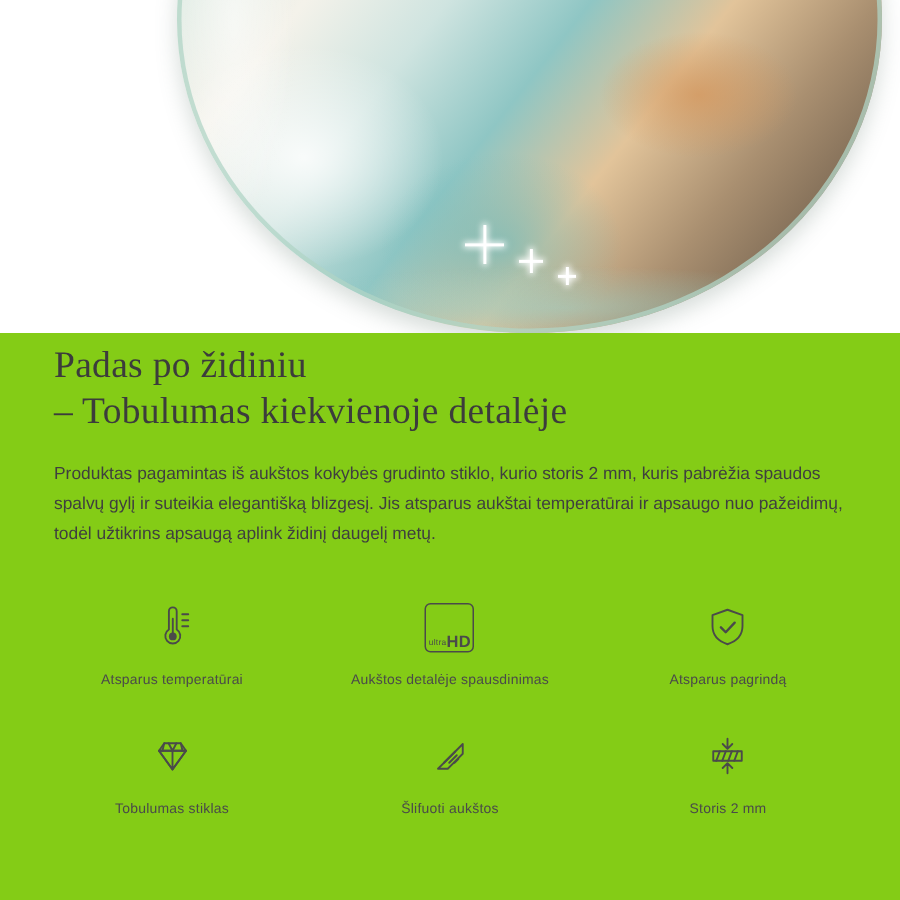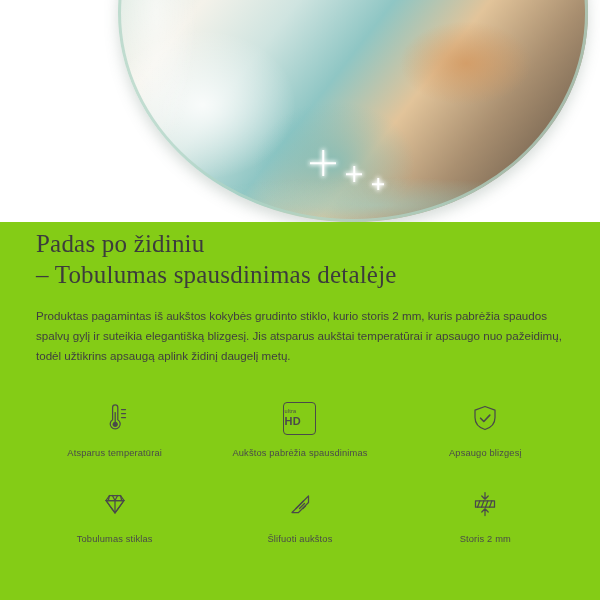--- a/index.html
+++ b/index.html
@@ -161,22 +161,22 @@
     stroke-linejoin: round;
   }
   .ico-fill { fill: #4a4a4a; }
 
   .hd-badge {
     width: 31px;
     height: 31px;
     border: 1.3px solid #4a4a4a;
     border-radius: 4px;
     display: flex;
-    flex-direction: column;
-    align-items: flex-start;
+    flex-direction: row;
+    align-items: flex-end;
     justify-content: center;
     color: #4a4a4a;
     line-height: 1;
   }
   .hd-badge .ultra {
     font-size: 5.6px;
     letter-spacing: 0.2px;
     margin-bottom: 1px;
   }
   .hd-badge .hd {
@@ -194,21 +194,21 @@
     <div class="hero-disc"></div>
     <div class="hero-rim"></div>
     <div class="sparkle s1"></div>
     <div class="sparkle s2"></div>
     <div class="sparkle s3"></div>
   </div>
 
   <div class="content">
     <h1 class="headline">
       <span>Padas po židiniu</span>
-      <span class="line2">– Tobulumas spausdinimas detalėje</span>
+      <span class="line2">– Tobulumas kiekvienoje detalėje</span>
     </h1>
     <p class="body-copy">Produktas pagamintas iš aukštos kokybės grudinto stiklo, kurio storis 2 mm, kuris pabrėžia spaudos spalvų gylį ir suteikia elegantišką blizgesį. Jis atsparus aukštai temperatūrai ir apsaugo nuo pažeidimų, todėl užtikrins apsaugą aplink židinį daugelį metų.</p>
   </div>
 
   <div class="features">
 
     <div class="feature">
       <div class="icon-wrap">
         <svg width="40" height="40" viewBox="0 0 40 40" aria-hidden="true">
           <g class="ico-stroke">
@@ -222,33 +222,33 @@
       <div class="caption">Atsparus temperatūrai</div>
     </div>
 
     <div class="feature">
       <div class="icon-wrap">
         <div class="hd-badge">
           <div class="ultra">ultra</div>
           <div class="hd">HD</div>
         </div>
       </div>
-      <div class="caption">Aukštos pabrėžia spausdinimas</div>
+      <div class="caption">Aukštos detalėje spausdinimas</div>
     </div>
 
     <div class="feature">
       <div class="icon-wrap">
         <svg width="40" height="40" viewBox="0 0 40 40" aria-hidden="true">
           <g class="ico-stroke">
             <path d="M20 8.5l10 3.6v7.3c0 6.1-4.2 10.2-10 12.1-5.8-1.9-10-6-10-12.1v-7.3z"></path>
             <path d="M15.6 20.2l3.2 3.3 6-6.4" stroke-width="1.6"></path>
           </g>
         </svg>
       </div>
-      <div class="caption">Apsaugo blizgesį</div>
+      <div class="caption">Atsparus pagrindą</div>
     </div>
 
     <div class="feature">
       <div class="icon-wrap">
         <svg width="40" height="40" viewBox="0 0 40 40" aria-hidden="true">
           <g class="ico-stroke">
             <path d="M11 16.5h18L20 29z"></path>
             <path d="M14.5 11.5h11l3.5 5H11z"></path>
             <path d="M14.5 11.5l-1.2 5M25.5 11.5l1.2 5M20 16.5l-2.6-5M20 16.5l2.6-5M20 16.5V29M11 16.5L20 29M29 16.5L20 29"></path>
           </g>

